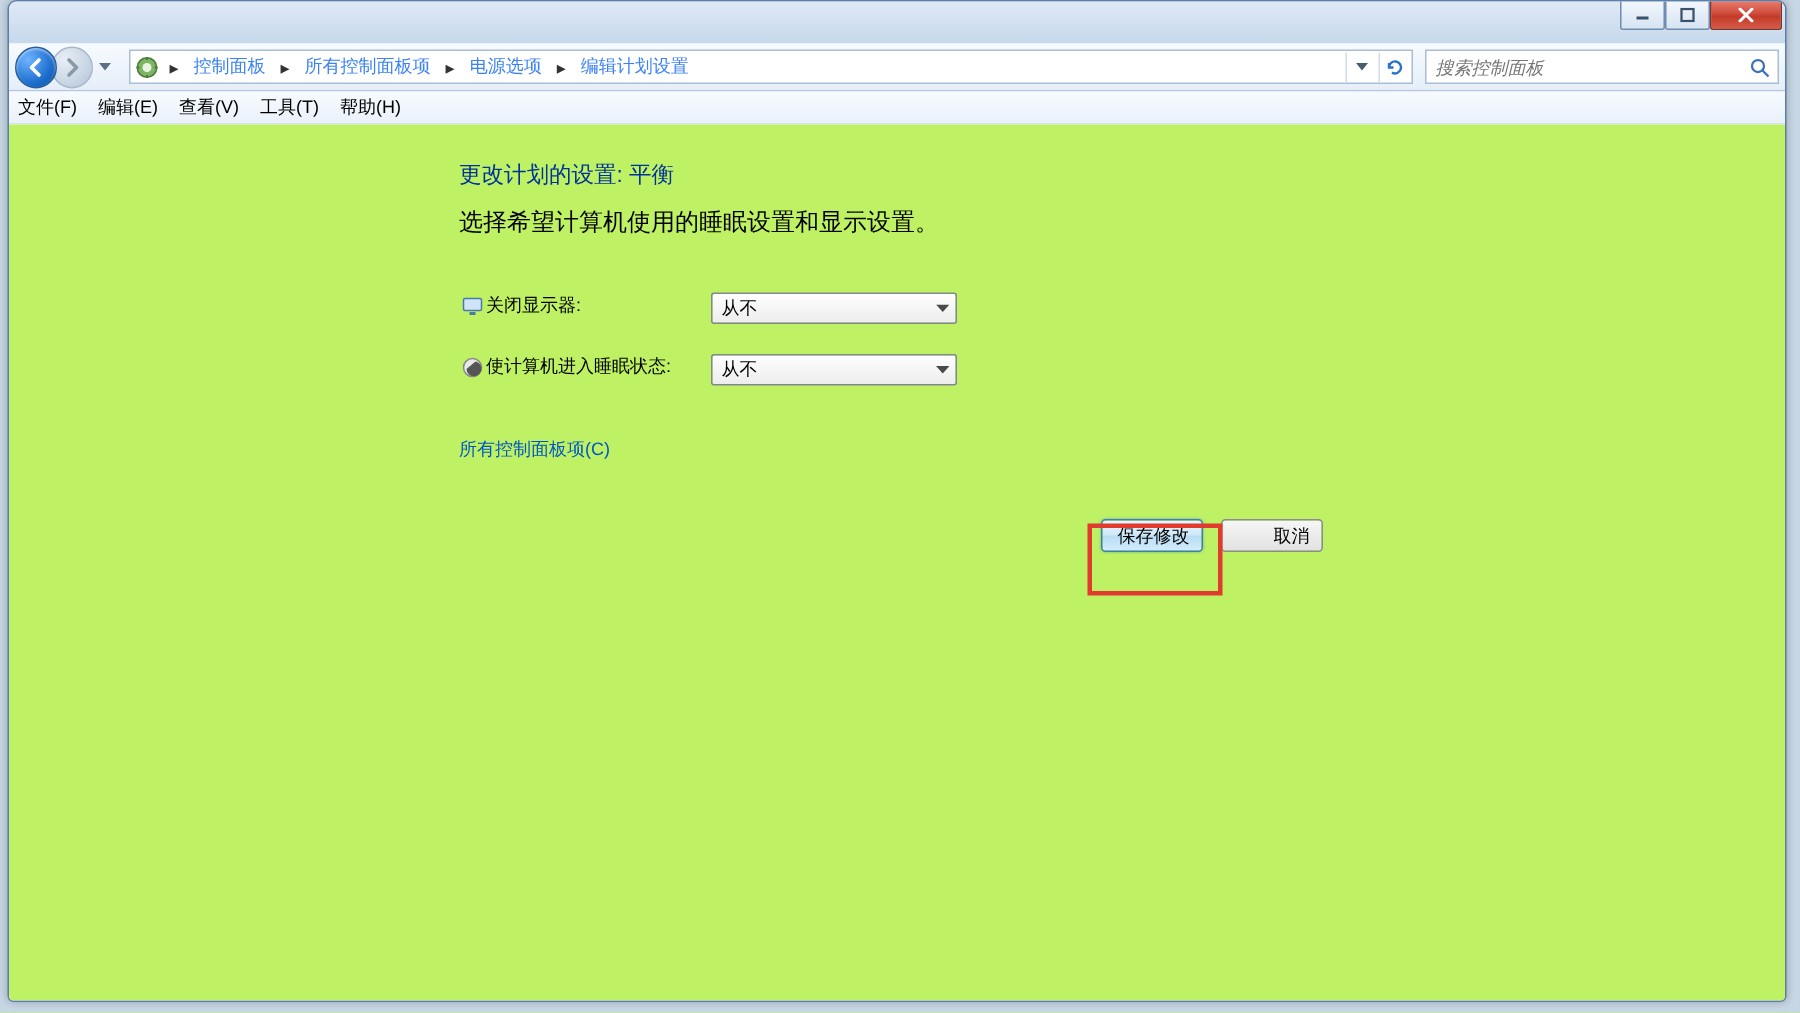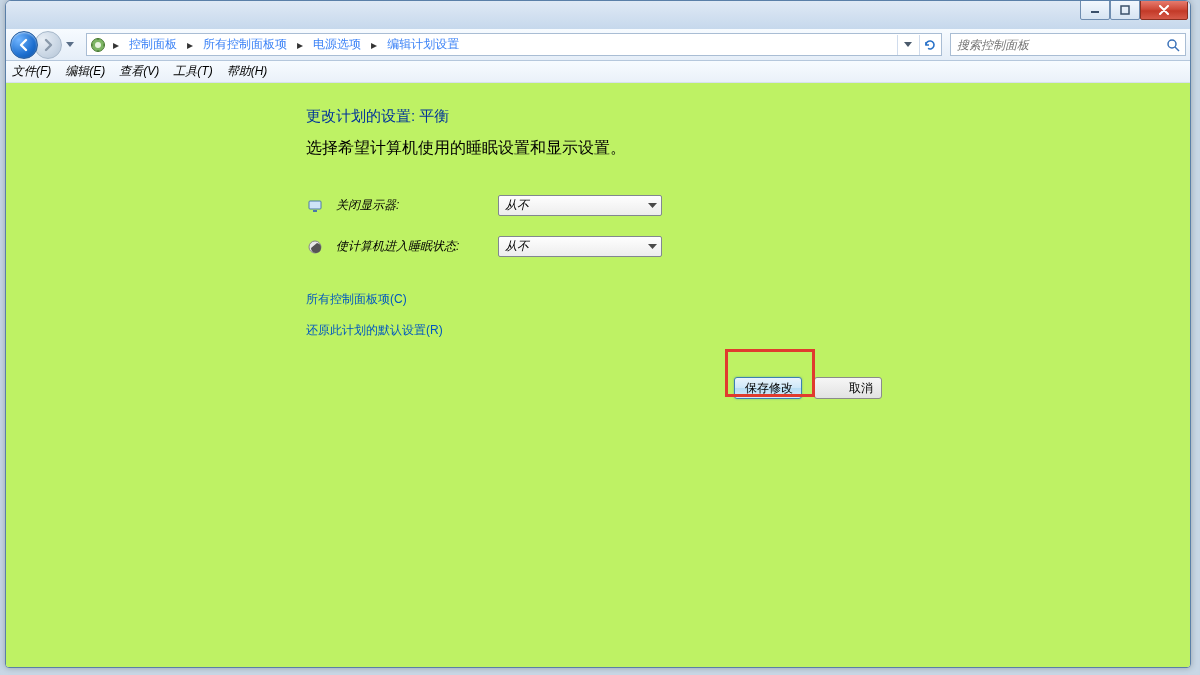--- a/index.html
+++ b/index.html
@@ -177,44 +177,42 @@
     background: linear-gradient(#f7fbff,#eaf1f9);
     border-bottom: 1px solid #d7e2ee;
     display: flex;
     align-items: center;
     padding: 0 6px;
     gap: 14px;
     flex: none;
   }
   .menu-item {
     color: #000;
-    font-style: italic;
   }
   .content {
     flex: 1;
     background: #bef264;
     overflow: auto;
     padding: 24px 0 0 300px;
   }
   .page-title {
     color: #003399;
     font-size: 15px;
     margin-bottom: 12px;
   }
   .page-sub {
     color: #000;
     font-size: 16px;
     margin-bottom: 36px;
   }
   .setting-row {
     display: flex;
-    align-items: center;
-    gap: 12px;
+    align-items: flex-start;
+    gap: 0;
     margin-bottom: 20px;
-    font-style: italic;
   }
   .setting-icon {
     width: 18px; height:18px;
     display:flex;align-items:center;justify-content:center;
   }
   .setting-label {
     width: 134px;
     color: #000;
   }
   .combo {
@@ -402,21 +400,20 @@
         <span class="combo-arrow">
           <svg width="9" height="6" viewBox="0 0 9 6">
               <path d="M0 0 L9 0 L4.5 5 Z" fill="#4a4a4a"></path>
             </svg>
         </span>
       </div>
     </div>
 
     <div class="link-row">
       <a class="link">所有控制面板项(C)</a>
-      <a class="link">还原此计划的默认设置(R)</a>
     </div>
 
     <div class="button-row">
       <div class="std-button primary">
         <span>保存修改</span>
       </div>
       <div class="std-button">
         <span>取消</span>
       </div>
     </div>

